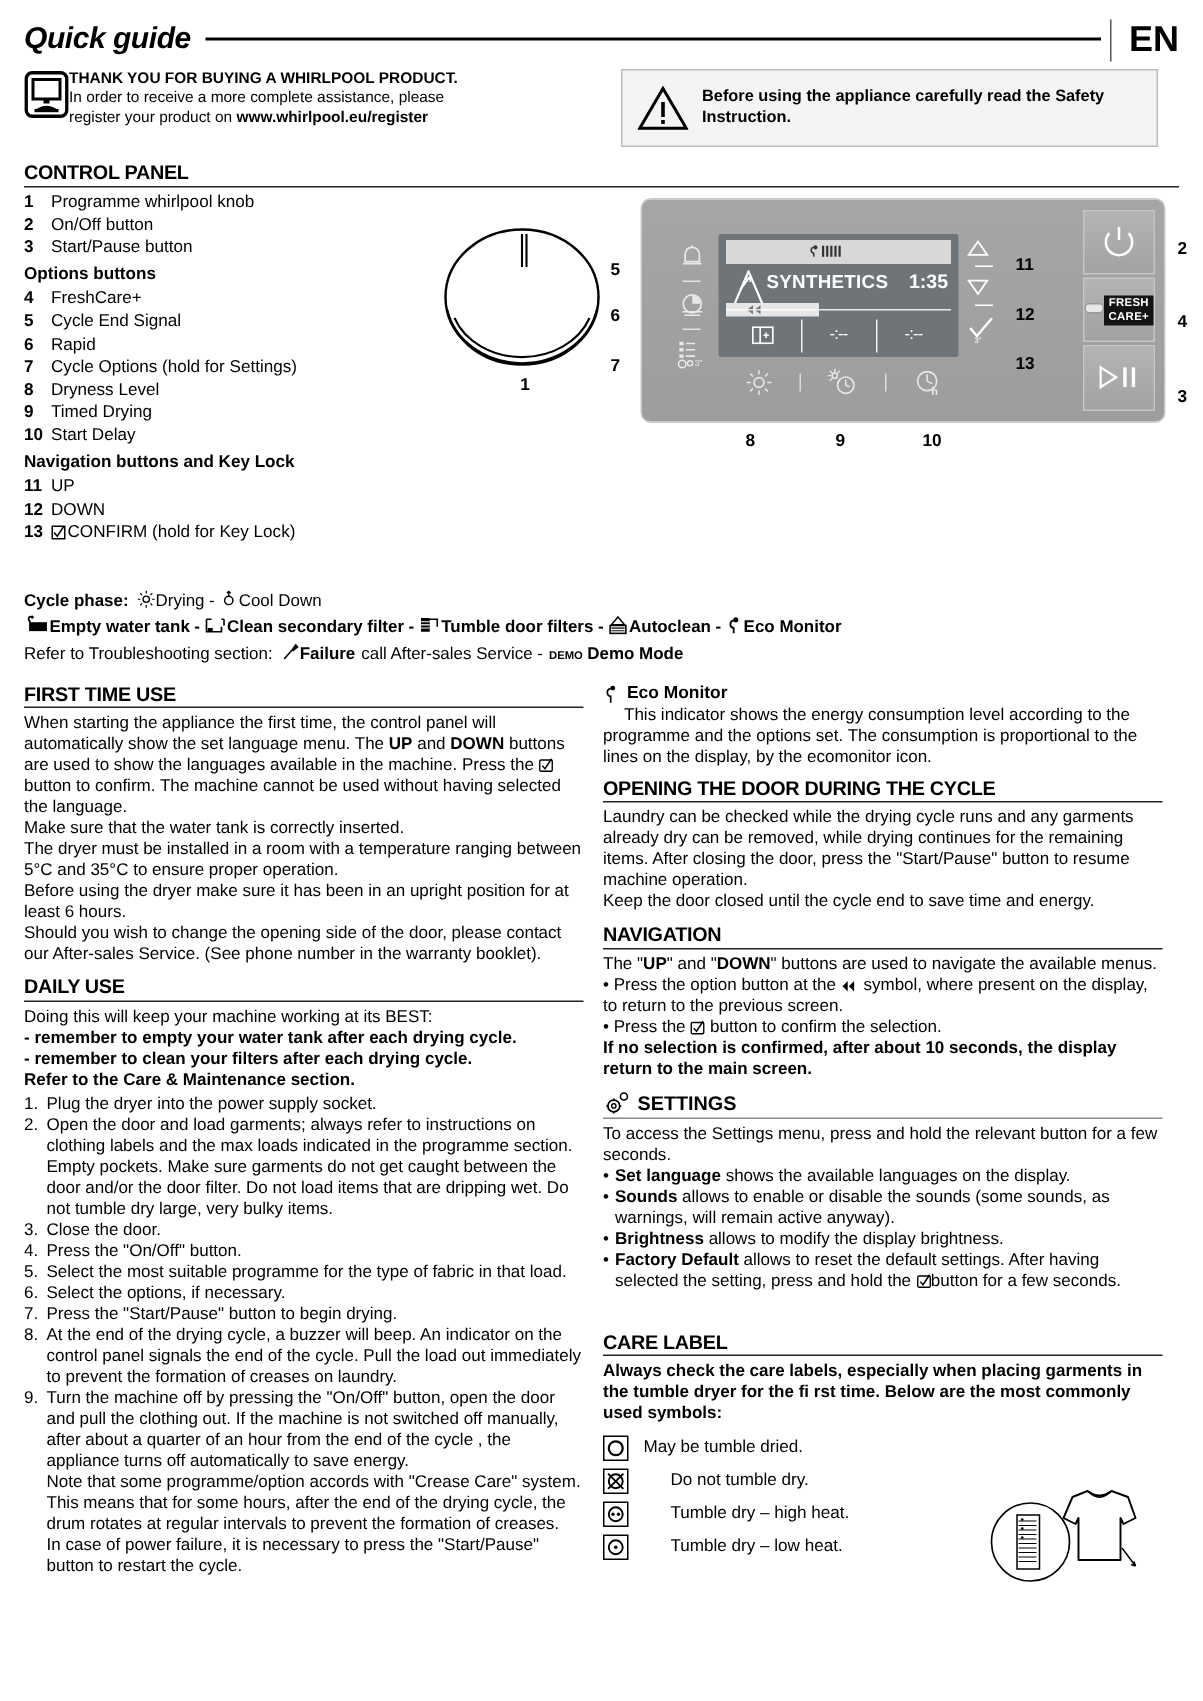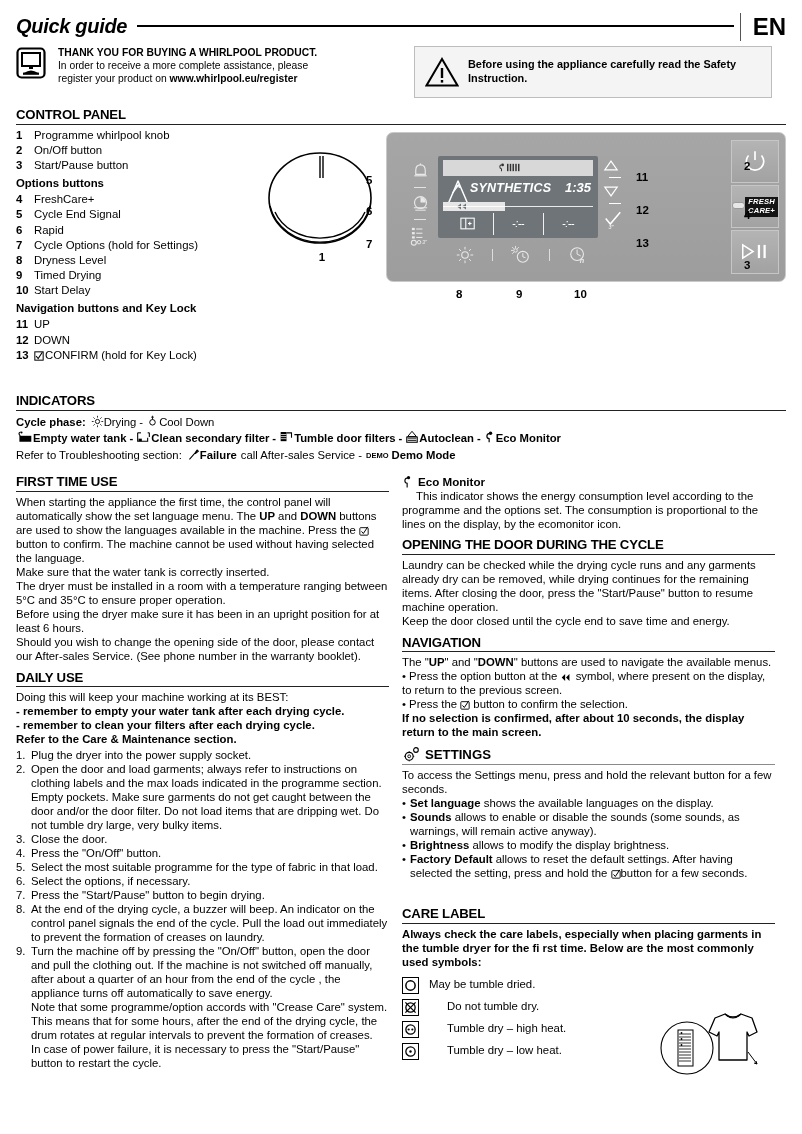--- a/index.html
+++ b/index.html
@@ -14,21 +14,21 @@
   .page { position:absolute; left:0; top:0; width:802px; height:1134px; padding:10px 16px 16px 16px; }
 
   
   .hdr { display:flex; align-items:center; gap:0; height:34px; }
   .hdr-title { font-size:20px; font-style:italic; font-weight:bold; letter-spacing:-0.3px; white-space:nowrap; }
   .hdr-rule { flex:1; height:0; border-top:2px solid #000; margin:0 0 2px 10px; }
   .hdr-sep { width:0; border-left:1px solid #555; height:28px; margin:0 12px 0 6px; }
   .hdr-lang { font-size:24px; font-weight:bold; letter-spacing:0px; }
 
   .hdr2 { display:flex; align-items:flex-start; gap:0; margin-top:2px; }
-  .thanks { display:flex; gap:12px; width:395px; }
+  .thanks { display:flex; gap:0; width:395px; }
   .monitor-ico { width:30px; height:32px; flex:0 0 auto; margin-top:1px; }
   .thanks-txt { font-size:10.3px; line-height:1.28; }
   .thanks-txt b { font-weight:bold; }
   .warnbox {
     margin-left:3px; width:358px; min-height:52px;
     border:1px solid #bdbdbd; background:#f4f4f4;
     display:flex; align-items:center; gap:9px; padding:7px 10px;
   }
   .warn-ico { width:34px; height:30px; flex:0 0 auto; }
   .warn-txt { font-size:10.9px; font-weight:bold; line-height:1.25; }
@@ -48,23 +48,23 @@
   .cp-list .sub { font-weight:bold; margin-top:3px; margin-bottom:1px; }
 
   .knob-area { width:135px; position:relative; }
   .knob { width:108px; height:100px; margin:22px 0 0 8px; position:relative; }
   .knob-label { text-align:center; font-weight:bold; font-size:11.5px; width:116px; margin-left:6px; margin-top:1px; }
 
   .panel-area { flex:1; position:relative; }
 
   
   .panel {
-    position:relative; width:400px; height:150px; margin-left:6px; margin-top:4px;
+    position:relative; width:350px; height:150px; margin-left:6px; margin-top:4px;
     background:linear-gradient(180deg,#a6a6a6,#9d9d9d);
-    border:1px solid #c9c9c9; border-radius:7px;font-style:italic;
+    border:1px solid #c9c9c9; border-radius:7px;
   }
   .panel .screen {
     position:absolute; left:51px; top:23px; width:160px; height:82px;
     background:#6e7478; border-radius:2px;
   }
   .scr-top { position:absolute; left:5px; top:4px; right:5px; height:16px; background:#d8d8d8; display:flex; align-items:center; justify-content:center;}
   .scr-prog { position:absolute; left:8px; top:25px; color:#fff; font-size:12.5px; font-weight:bold; letter-spacing:0.2px; }
   .scr-time { position:absolute; right:7px; top:24px; color:#fff; font-size:13px; font-weight:bold; }
   .scr-line { position:absolute; left:5px; right:5px; top:50px; height:1px; background:#fff; opacity:.85; }
   .scr-bar { position:absolute; left:5px; top:46px; width:62px; height:9px; background:#e6e6e6; }
@@ -421,21 +421,20 @@
         <div class="callout" style="left:364px;top:81px;">4</div>
         <div class="callout" style="left:364px;top:131px;">3</div>
         <div class="callout" style="left:76px;top:160px;">8</div>
         <div class="callout" style="left:136px;top:160px;">9</div>
         <div class="callout" style="left:194px;top:160px;">10</div>
       </div>
     </div>
   </div>
 
   <div class="sect" style="margin-top:30px;">
-    <div class="sect-h">INDICATORS</div>
 
     <div class="ind-line">
       <b>Cycle phase:</b>
       <span style="width:5px"></span>
       <span><svg class="inl" viewBox="0 0 16 16" width="13" height="13">
             <circle cx="8" cy="8" r="2.6" fill="none" stroke="#000" stroke-width="1.1"></circle>
             <g stroke="#000" stroke-width="1">
               <line x1="8" y1="1" x2="8" y2="3.2"></line>
               <line x1="8" y1="12.8" x2="8" y2="15"></line>
               <line x1="1" y1="8" x2="3.2" y2="8"></line>

